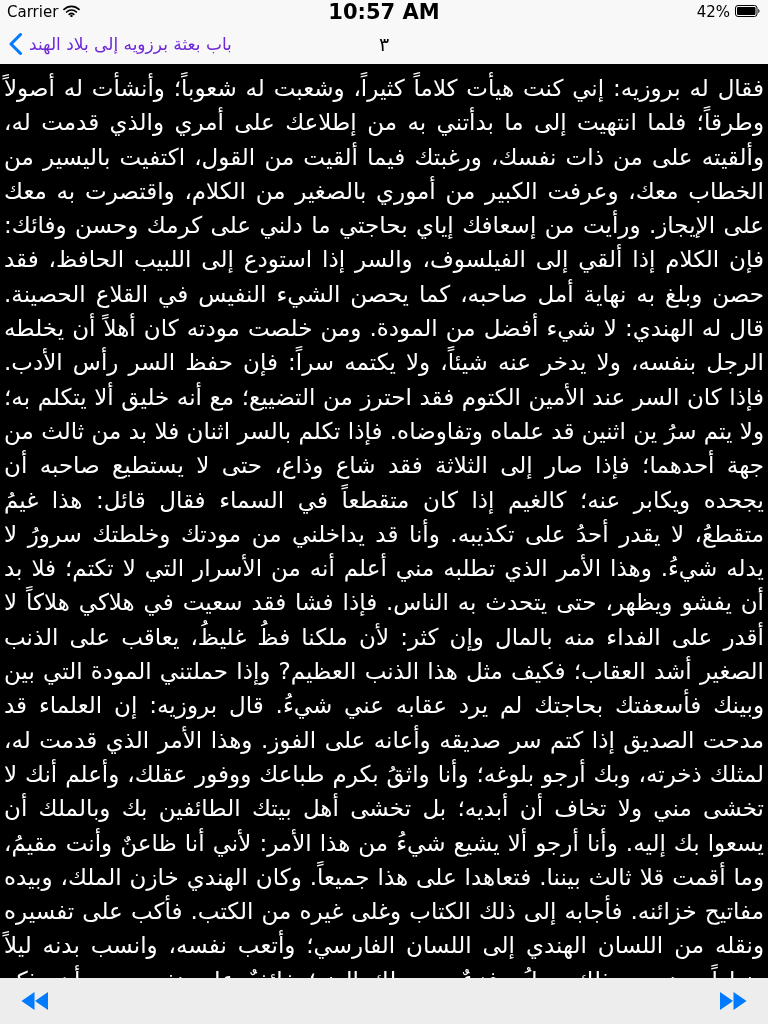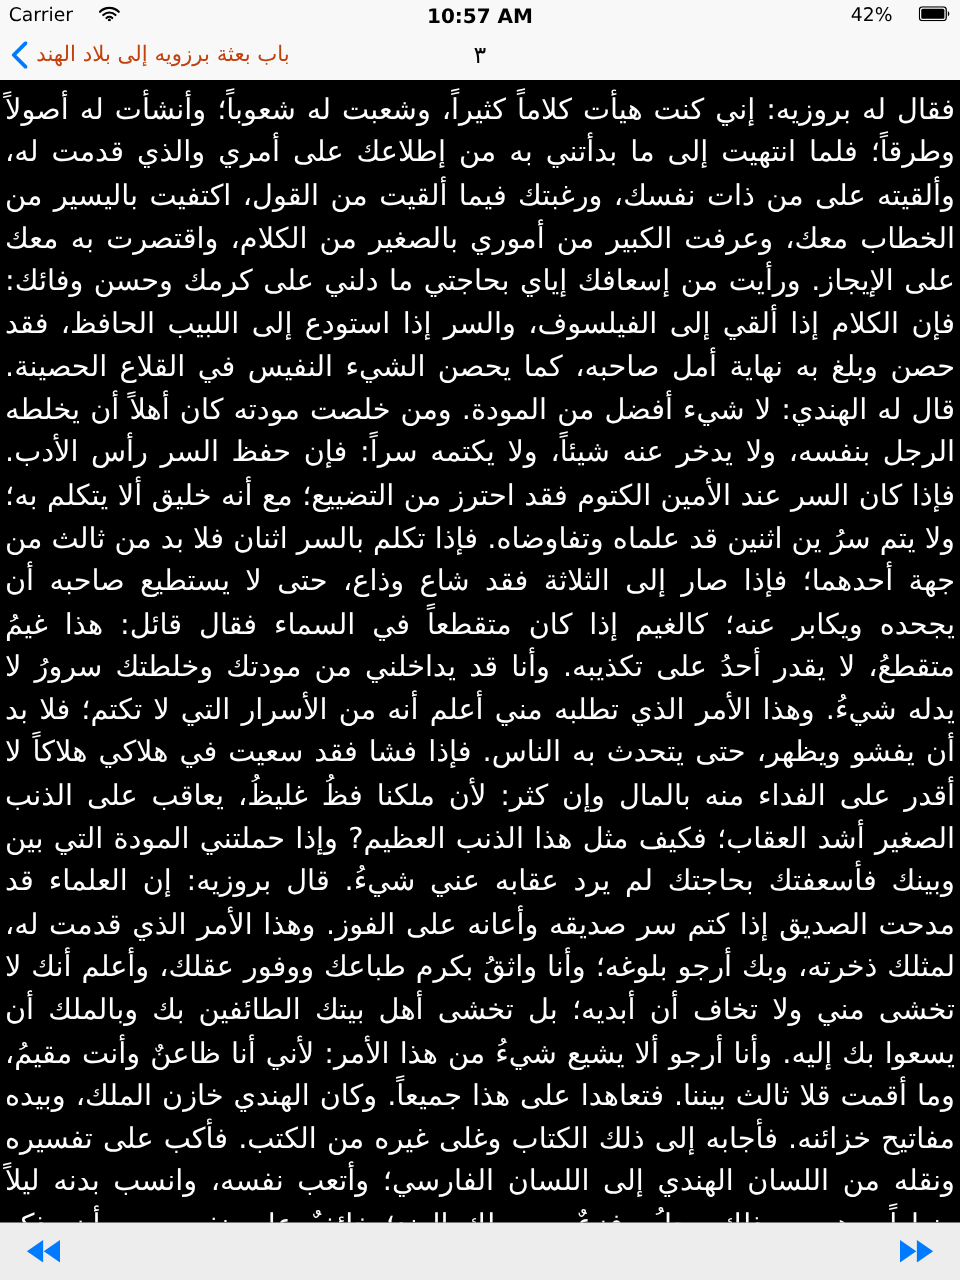--- a/index.html
+++ b/index.html
@@ -17,41 +17,41 @@
   }
 
   
   .statusbar {
     height: 24px; flex: 0 0 24px;
     background: #f8f8f8;
     display: flex; align-items: center; justify-content: space-between;
     padding: 0 7px;
     font-size: 15px; color: #000;
   }
-  .sb-left, .sb-right { display: flex; align-items: flex-start; gap: 21px; }
-  .sb-time { font-weight: bold; font-size: 16px; position: absolute; left: 0; right: 0; text-align: center; }
+  .sb-left, .sb-right { display: flex; align-items: flex-start; gap: 5px; }
+  .sb-time { font-weight: bold; font-size: 21px; position: absolute; left: 0; right: 0; text-align: center; }
   .statusbar { position: relative; }
   .sb-left, .sb-right { position: relative; z-index: 1; }
 
   
   .navbar {
     height: 40px; flex: 0 0 40px;
     background: #f8f8f8;
     position: relative;
     display: flex; align-items: center;
   }
   .nav-title {
     position: absolute; left: 0; right: 0;
     text-align: center;
     font-size: 19px; color: #000;
   }
   .back-button {
     display: flex; align-items: center;
     margin-left: 9px; gap: 7px;
-    color: #c2410c;
+    color: #6d28d9;
     font-size: 17px;
     cursor: pointer;
     position: relative; z-index: 1;
     background: none; border: none; padding: 0;
     font-family: inherit;
   }
   .back-label { direction: rtl; unicode-bidi: plaintext; }
 
   
   .content {

